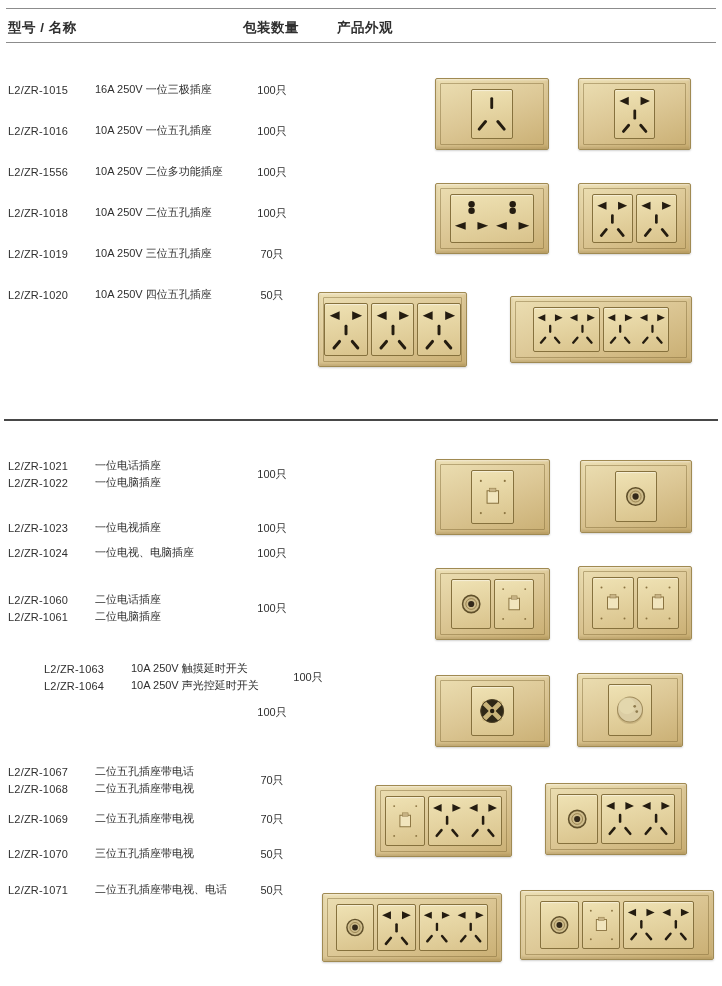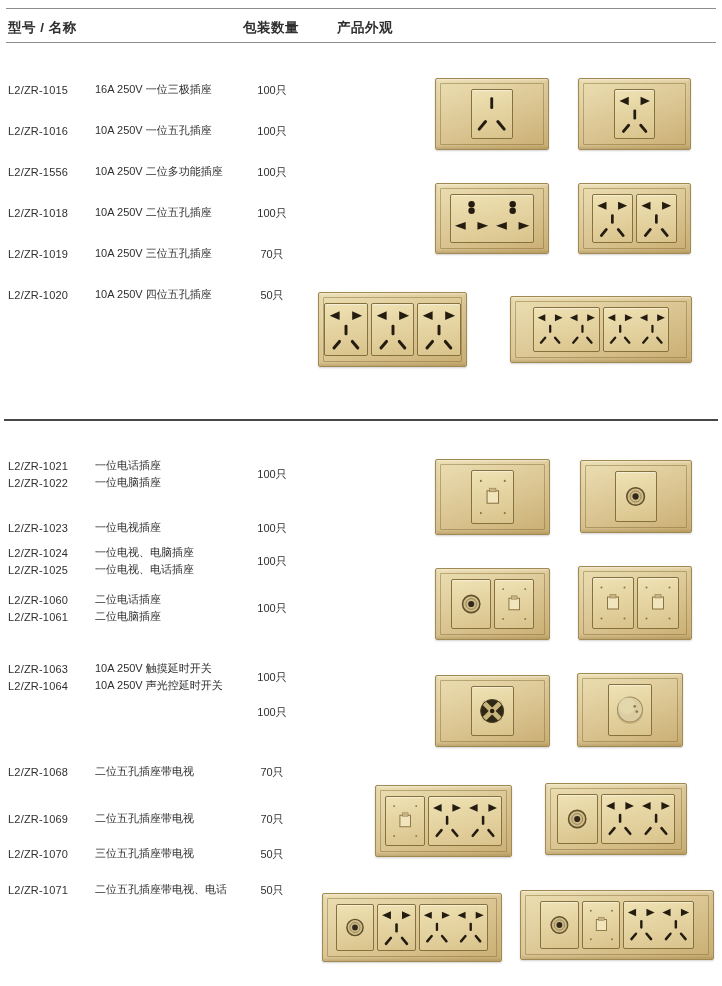--- a/index.html
+++ b/index.html
@@ -98,52 +98,52 @@
           <span class="model">L2/ZR-1023</span>
           <span class="name">一位电视插座</span>
         </div>
         <span class="qty">100只</span>
       </div>
       <div class="rowgroup" style="top: 544px;">
         <div class="lineitem">
           <span class="model">L2/ZR-1024</span>
           <span class="name">一位电视、电脑插座</span>
         </div>
-        <div class="lineitem">
-          <span class="model">L2/ZR-1025</span>
-          <span class="name">一位电视、电话插座</span>
-        </div>
         <span class="qty">100只</span>
       </div>
       <div class="rowgroup" style="top: 591px;">
         <div class="lineitem">
           <span class="model">L2/ZR-1060</span>
           <span class="name">二位电话插座</span>
         </div>
         <div class="lineitem">
           <span class="model">L2/ZR-1061</span>
           <span class="name">二位电脑插座</span>
         </div>
         <span class="qty">100只</span>
       </div>
-      <div class="rowgroup" style="top: 660px;">
+      <div class="rowgroup" style="top: 660px; margin-left: 36px;">
         <div class="lineitem">
           <span class="model">L2/ZR-1063</span>
           <span class="name">10A 250V 触摸延时开关</span>
         </div>
         <div class="lineitem">
           <span class="model">L2/ZR-1064</span>
           <span class="name">10A 250V 声光控延时开关</span>
         </div>
         <span class="qty">100只</span>
       </div>
       <div class="rowgroup" style="top: 712px;">
         <span class="qty">100只</span>
       </div>
       <div class="rowgroup" style="top: 763px;">
+        <div class="lineitem">
+          <span class="model">L2/ZR-1067</span>
+          <span class="name">二位五孔插座带电话</span>
+        </div>
         <div class="lineitem">
           <span class="model">L2/ZR-1068</span>
           <span class="name">二位五孔插座带电视</span>
         </div>
         <span class="qty">70只</span>
       </div>
       <div class="rowgroup" style="top: 810px;">
         <div class="lineitem">
           <span class="model">L2/ZR-1069</span>
           <span class="name">二位五孔插座带电视</span>

